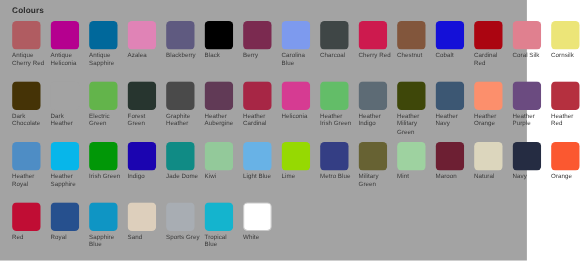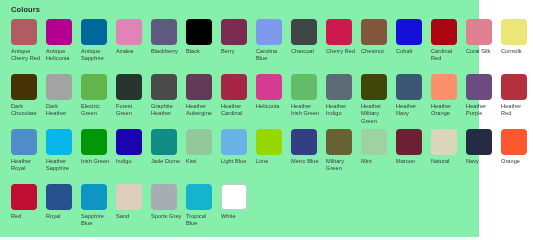--- a/index.html
+++ b/index.html
@@ -9,21 +9,21 @@
     width: 533px;
     height: 237px;
     background: #ffffff;
     font-family: "Liberation Sans", sans-serif;
     overflow: hidden;
   }
   #panel {
     position: relative;
     width: 479px;
     height: 237px;
-    background: #86efac;
+    background: #a3a3a3;
   }
   #heading {
     position: absolute;
     left: 11px;
     top: 5px;
     font-size: 7.5px;
     font-weight: bold;
     color: #2b2b2b;
     letter-spacing: 0.1px;
     line-height: 10px;

